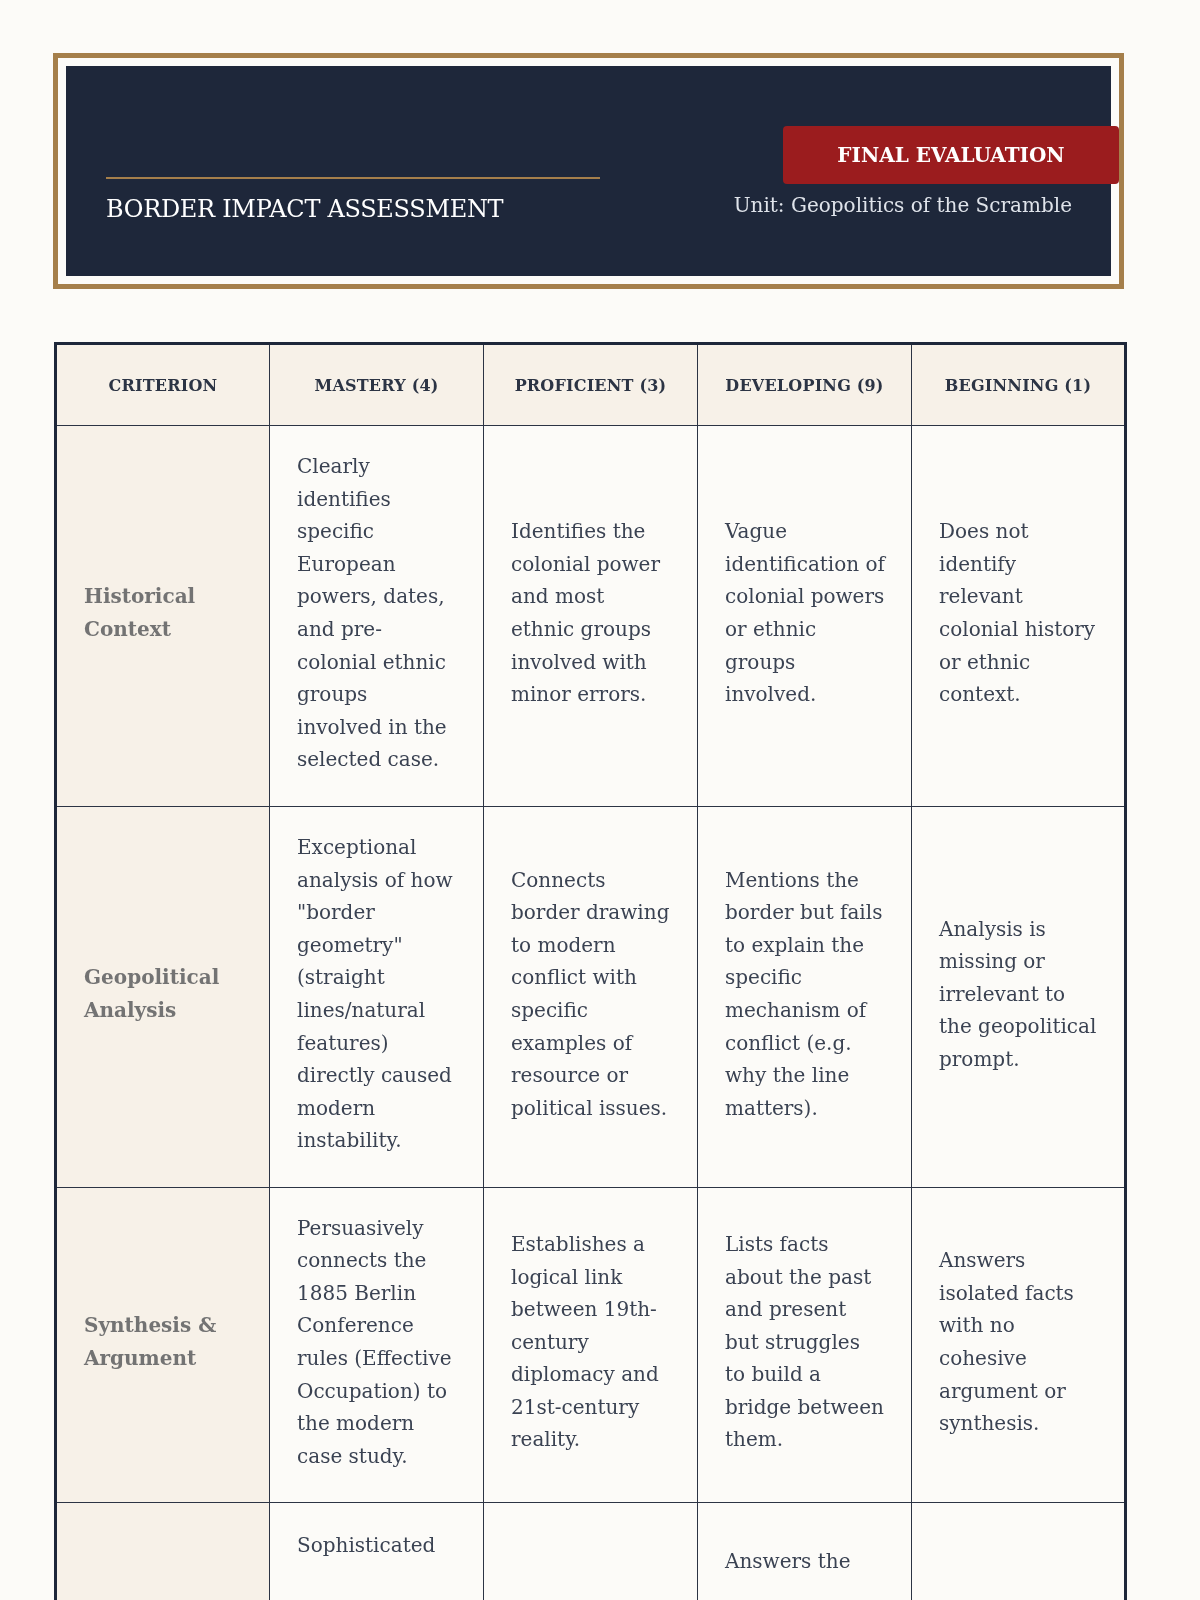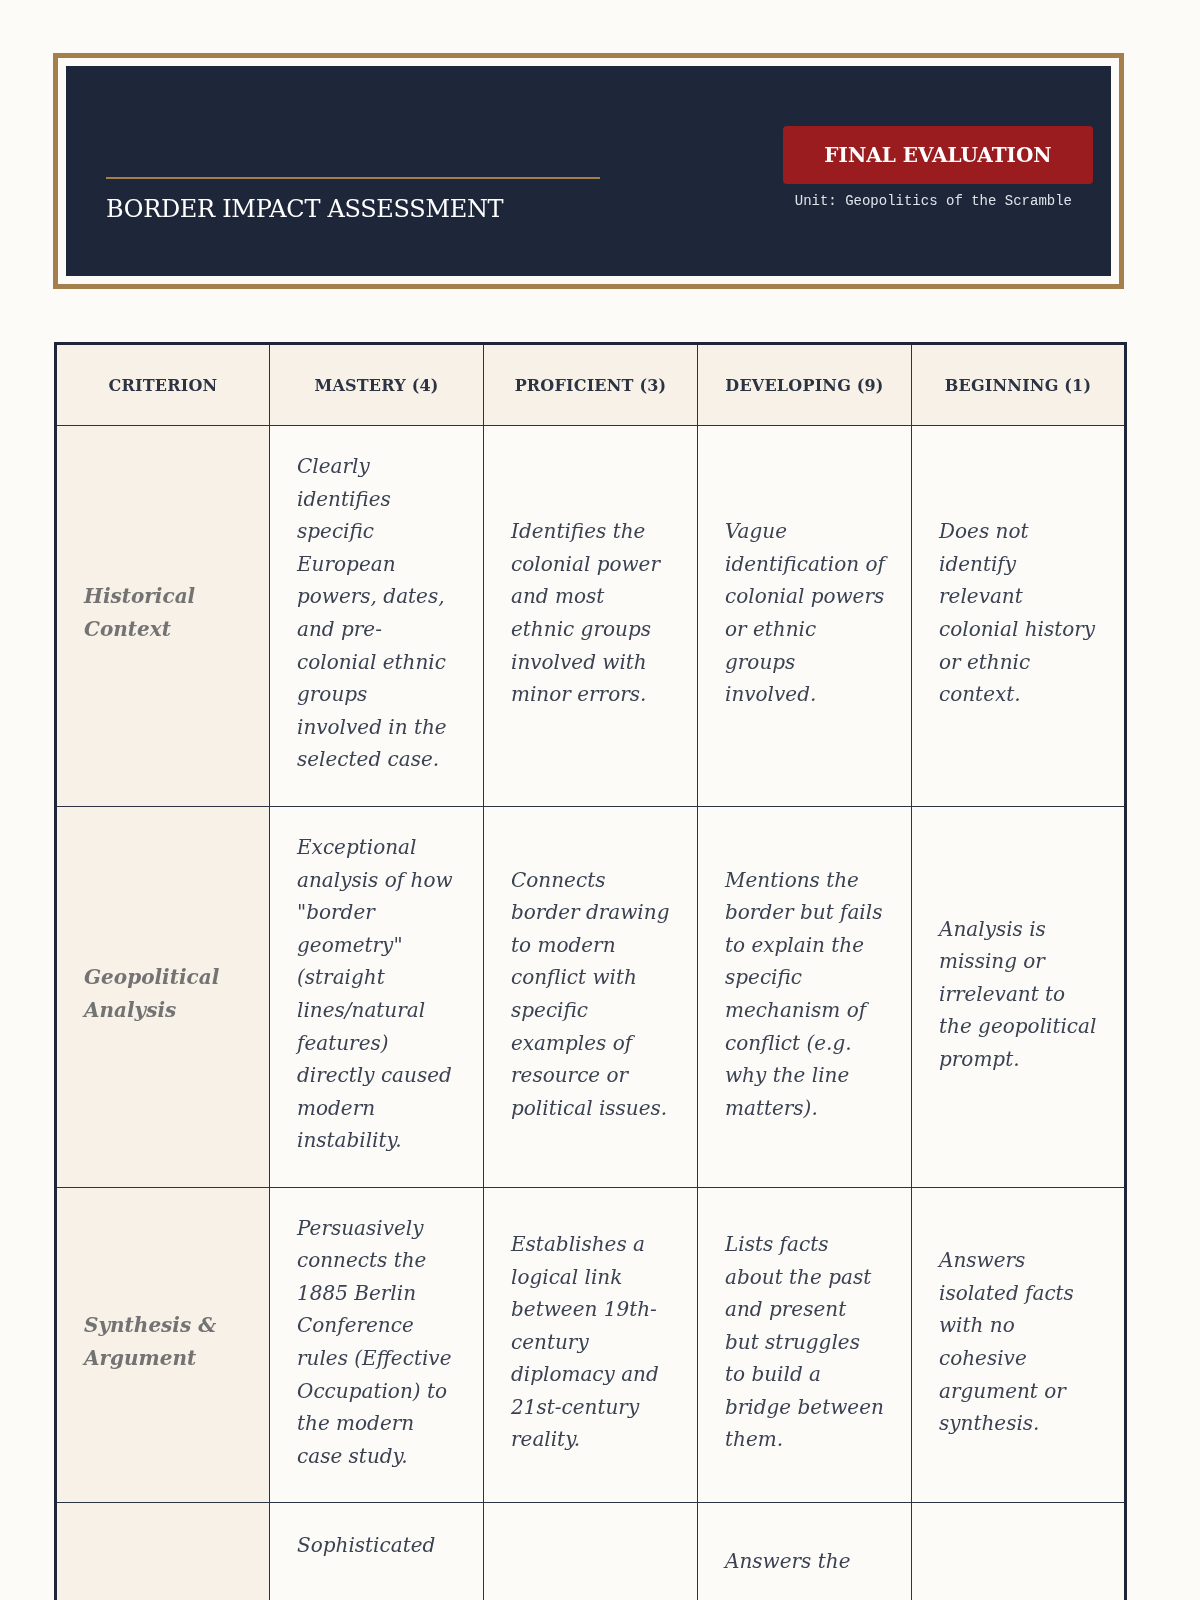--- a/index.html
+++ b/index.html
@@ -45,36 +45,35 @@
       left: 40px; top: 130px;
       font-family: "DejaVu Serif", "Liberation Serif", serif;
       font-size: 24px;
       color: #ffffff;
       line-height: 1.1;
       letter-spacing: -0.3px;
     }
     .badge {
       position: absolute;
       left: 717px; top: 60px;
-      width: 310px; height: 58px;
+      width: 336px; height: 58px;
       background: #9b1c1e;
       border-radius: 4px;
       color: #ffffff;
       font-weight: bold;
       font-size: 20px;
       display: flex; align-items: center; justify-content: center;
       letter-spacing: 0;
     }
     .unit-label {
       position: absolute;
       right: 39px; top: 127px;
-      font-size: 14px;
+      font-size: 20px;
       color: #dfe3ea;
       white-space: nowrap;
-      font-family: Liberation Mono, monospace;
     }
     .rubric-table {
       position: absolute;
       left: 54px; top: 342px;
       width: 1070px;
       border-collapse: collapse;
       border: 3px solid #1e273a;
       table-layout: fixed;
     }
     .rubric-table th, .rubric-table td {
@@ -88,21 +87,20 @@
       font-weight: bold;
       color: #2c3444;
       letter-spacing: 0.2px;
     }
     .rubric-table td {
       background: #fcfbf8;
       font-size: 20px;
       line-height: 32.6px;
       padding: 20px 26px 26px 27px;
       color: #3a4252;
-      font-style: italic;
     }
     .rubric-table td.criterion {
       background: #f7f1e8;
       font-weight: bold;
       color: #737373;
       padding-left: 27px;
     }
     .row-1 td { height: 381px; }
     .row-2 td { height: 381px; }
     .row-3 td { height: 315px; }

